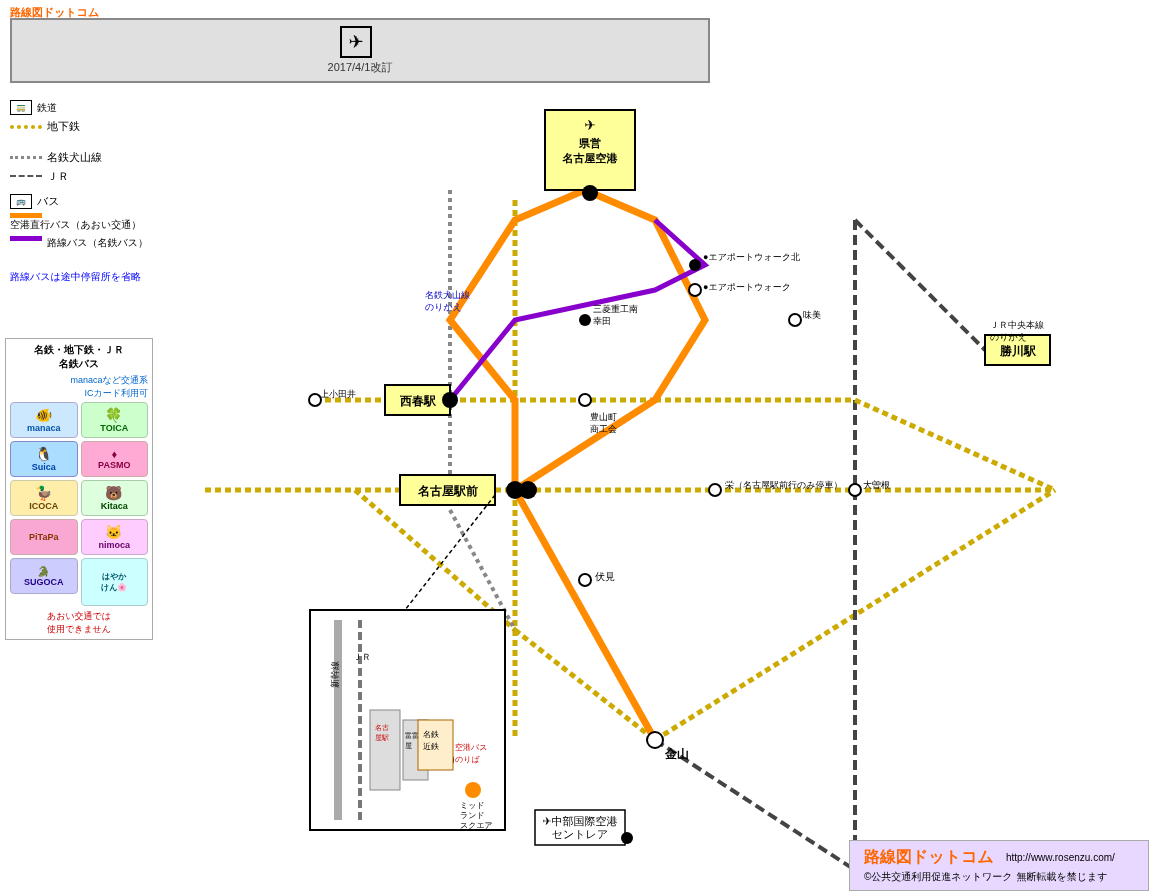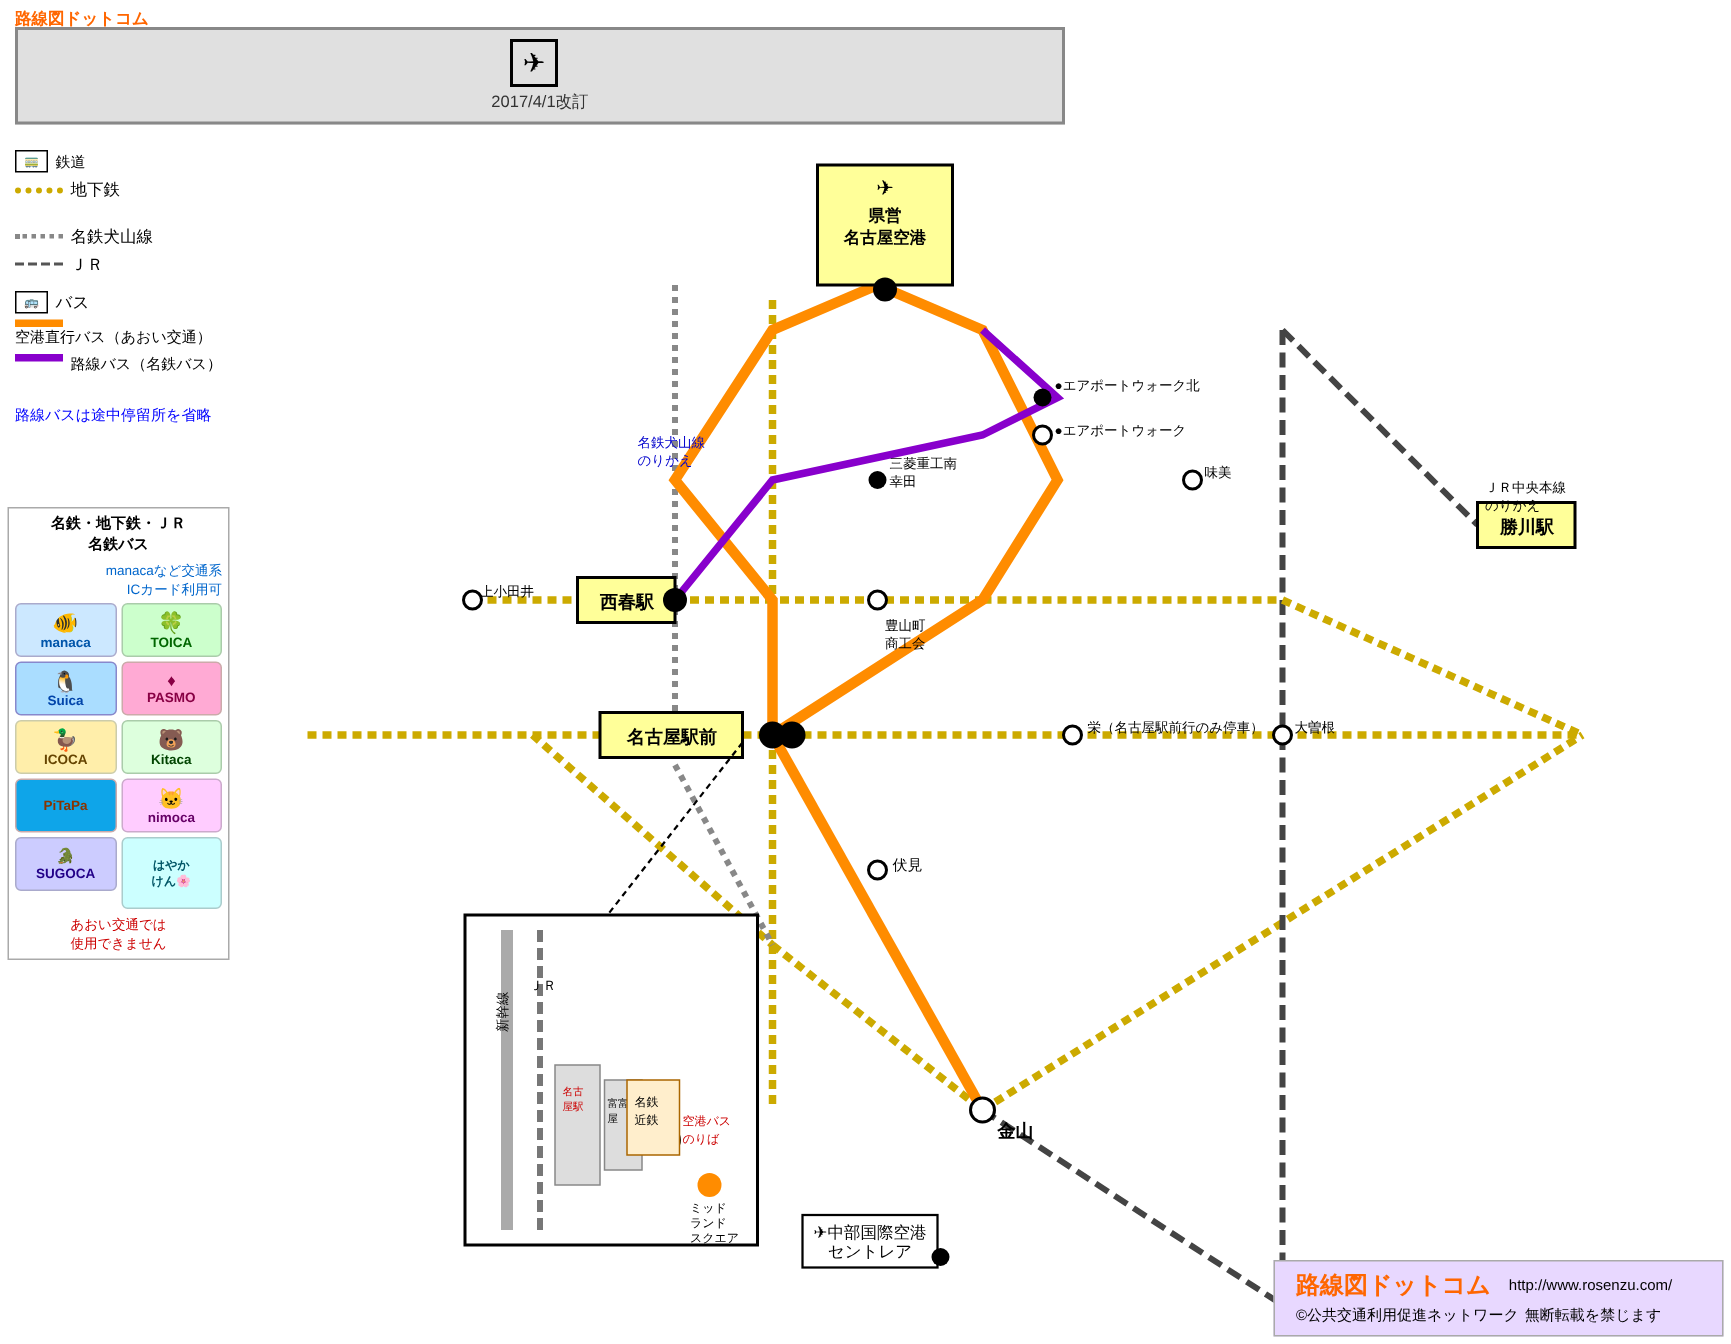--- a/index.html
+++ b/index.html
@@ -72,21 +72,21 @@
     </div>
     <div style="background:#ffaad4;border-radius:4px;border:1px solid #caa;padding:3px;font-size:9px;font-weight:bold;color:#880044;text-align:center;height:36px;display:flex;flex-direction:column;align-items:center;justify-content:center;">
       <div style="font-size:11px;">♦</div>PASMO
     </div>
     <div style="background:#ffeeaa;border-radius:4px;border:1px solid #cca;padding:3px;font-size:9px;font-weight:bold;color:#664400;text-align:center;height:36px;display:flex;flex-direction:column;align-items:center;justify-content:center;">
       <div style="font-size:14px;">🦆</div>ICOCA
     </div>
     <div style="background:#ddffdd;border-radius:4px;border:1px solid #aca;padding:3px;font-size:9px;font-weight:bold;color:#004400;text-align:center;height:36px;display:flex;flex-direction:column;align-items:center;justify-content:center;">
       <div style="font-size:14px;">🐻</div>Kitaca
     </div>
-    <div style="background:#0ea5e9;border-radius:4px;border:1px solid #caa;padding:3px;font-size:9px;font-weight:bold;color:#883300;text-align:center;height:36px;display:flex;flex-direction:column;align-items:center;justify-content:center;">
+    <div style="background:#f9a8d4;border-radius:4px;border:1px solid #caa;padding:3px;font-size:9px;font-weight:bold;color:#883300;text-align:center;height:36px;display:flex;flex-direction:column;align-items:center;justify-content:center;">
       PiTaPa
     </div>
     <div style="background:#ffccff;border-radius:4px;border:1px solid #cac;padding:3px;font-size:9px;font-weight:bold;color:#660066;text-align:center;height:36px;display:flex;flex-direction:column;align-items:center;justify-content:center;">
       <div style="font-size:14px;">🐱</div>nimoca
     </div>
     <div style="background:#ccccff;border-radius:4px;border:1px solid #aac;padding:3px;font-size:9px;font-weight:bold;color:#220088;text-align:center;height:36px;display:flex;flex-direction:column;align-items:center;justify-content:center;">
       <div style="font-size:10px;">🐊</div>SUGOCA
     </div>
     <div style="background:#ccffff;border-radius:4px;border:1px solid #acc;padding:3px;font-size:8px;font-weight:bold;color:#005566;text-align:center;height:48px;display:flex;flex-direction:column;align-items:center;justify-content:center;">
       はやか<br>けん🌸

